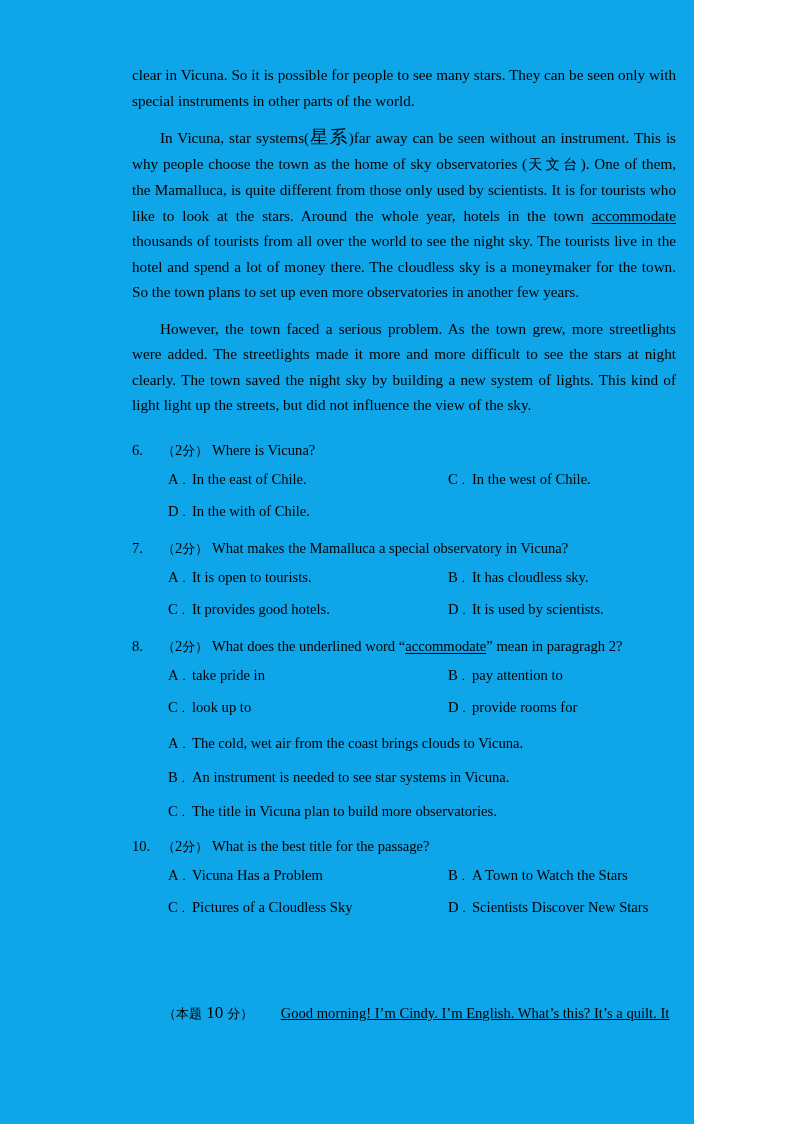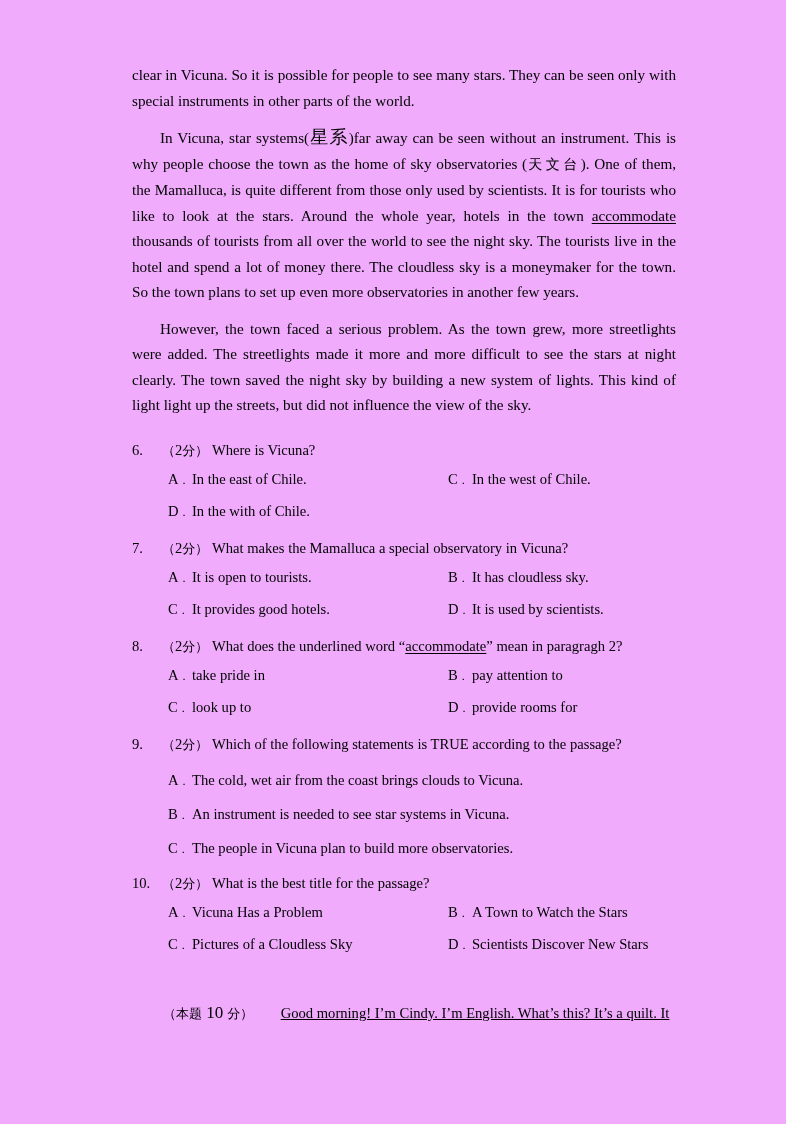--- a/index.html
+++ b/index.html
@@ -13,23 +13,23 @@
     font-family: "Liberation Serif", "DejaVu Serif", serif;
     color: #000000;
     position: relative;
     overflow: hidden;
   }
 
   .page {
     position: absolute;
     left: 0;
     top: 0;
-    width: 786px;
+    width: 694px;
     height: 1124px;
-    background: #f0abfc;
+    background: #0ea5e9;
   }
 
   .content {
     position: absolute;
     left: 132px;
     top: 62px;
     width: 544px;
   }
 
   
@@ -177,25 +177,24 @@
         <div class="question-block" style="margin-bottom: 16px;">
           <div class="q-stem"><span class="q-num">8.</span><span class="q-marks"><span>（</span><span class="q-marks-num">2</span><span>分</span><span>）</span></span> <span class="q-text"><span>What does the underlined word “</span><span class="uline">accommodate</span><span>” mean in paragragh 2?</span></span></div>
           <div class="options-grid">
             <div class="option"><span class="opt-letter"><span>A</span><span class="dot">．</span></span><span>take pride in</span></div>
             <div class="option"><span class="opt-letter"><span>B</span><span class="dot">．</span></span><span>pay attention to</span></div>
             <div class="option"><span class="opt-letter"><span>C</span><span class="dot">．</span></span><span>look up to</span></div>
             <div class="option"><span class="opt-letter"><span>D</span><span class="dot">．</span></span><span>provide rooms for</span></div>
           </div>
         </div>
         <div class="question-block" style="margin-bottom: 14px;">
-          <div class="q-stem"><span class="q-num">9.</span><span class="q-marks"><span>（</span><span class="q-marks-num">2</span><span>分</span><span>）</span></span> <span class="q-text">Which of the following statements is TRUE according to the passage?</span></div>
           <div class="options-list">
             <div class="option"><span class="opt-letter"><span>A</span><span class="dot">．</span></span><span>The cold, wet air from the coast brings clouds to Vicuna.</span></div>
             <div class="option"><span class="opt-letter"><span>B</span><span class="dot">．</span></span><span>An instrument is needed to see star systems in Vicuna.</span></div>
-            <div class="option"><span class="opt-letter"><span>C</span><span class="dot">．</span></span><span>The people in Vicuna plan to build more observatories.</span></div>
+            <div class="option"><span class="opt-letter"><span>C</span><span class="dot">．</span></span><span>The title in Vicuna plan to build more observatories.</span></div>
           </div>
         </div>
         <div class="question-block" style="margin-bottom: 0px;">
           <div class="q-stem"><span class="q-num">10.</span><span class="q-marks"><span>（</span><span class="q-marks-num">2</span><span>分</span><span>）</span></span> <span class="q-text">What is the best title for the passage?</span></div>
           <div class="options-grid">
             <div class="option"><span class="opt-letter"><span>A</span><span class="dot">．</span></span><span>Vicuna Has a Problem</span></div>
             <div class="option"><span class="opt-letter"><span>B</span><span class="dot">．</span></span><span>A Town to Watch the Stars</span></div>
             <div class="option"><span class="opt-letter"><span>C</span><span class="dot">．</span></span><span>Pictures of a Cloudless Sky</span></div>
             <div class="option"><span class="opt-letter"><span>D</span><span class="dot">．</span></span><span>Scientists Discover New Stars</span></div>
           </div>

